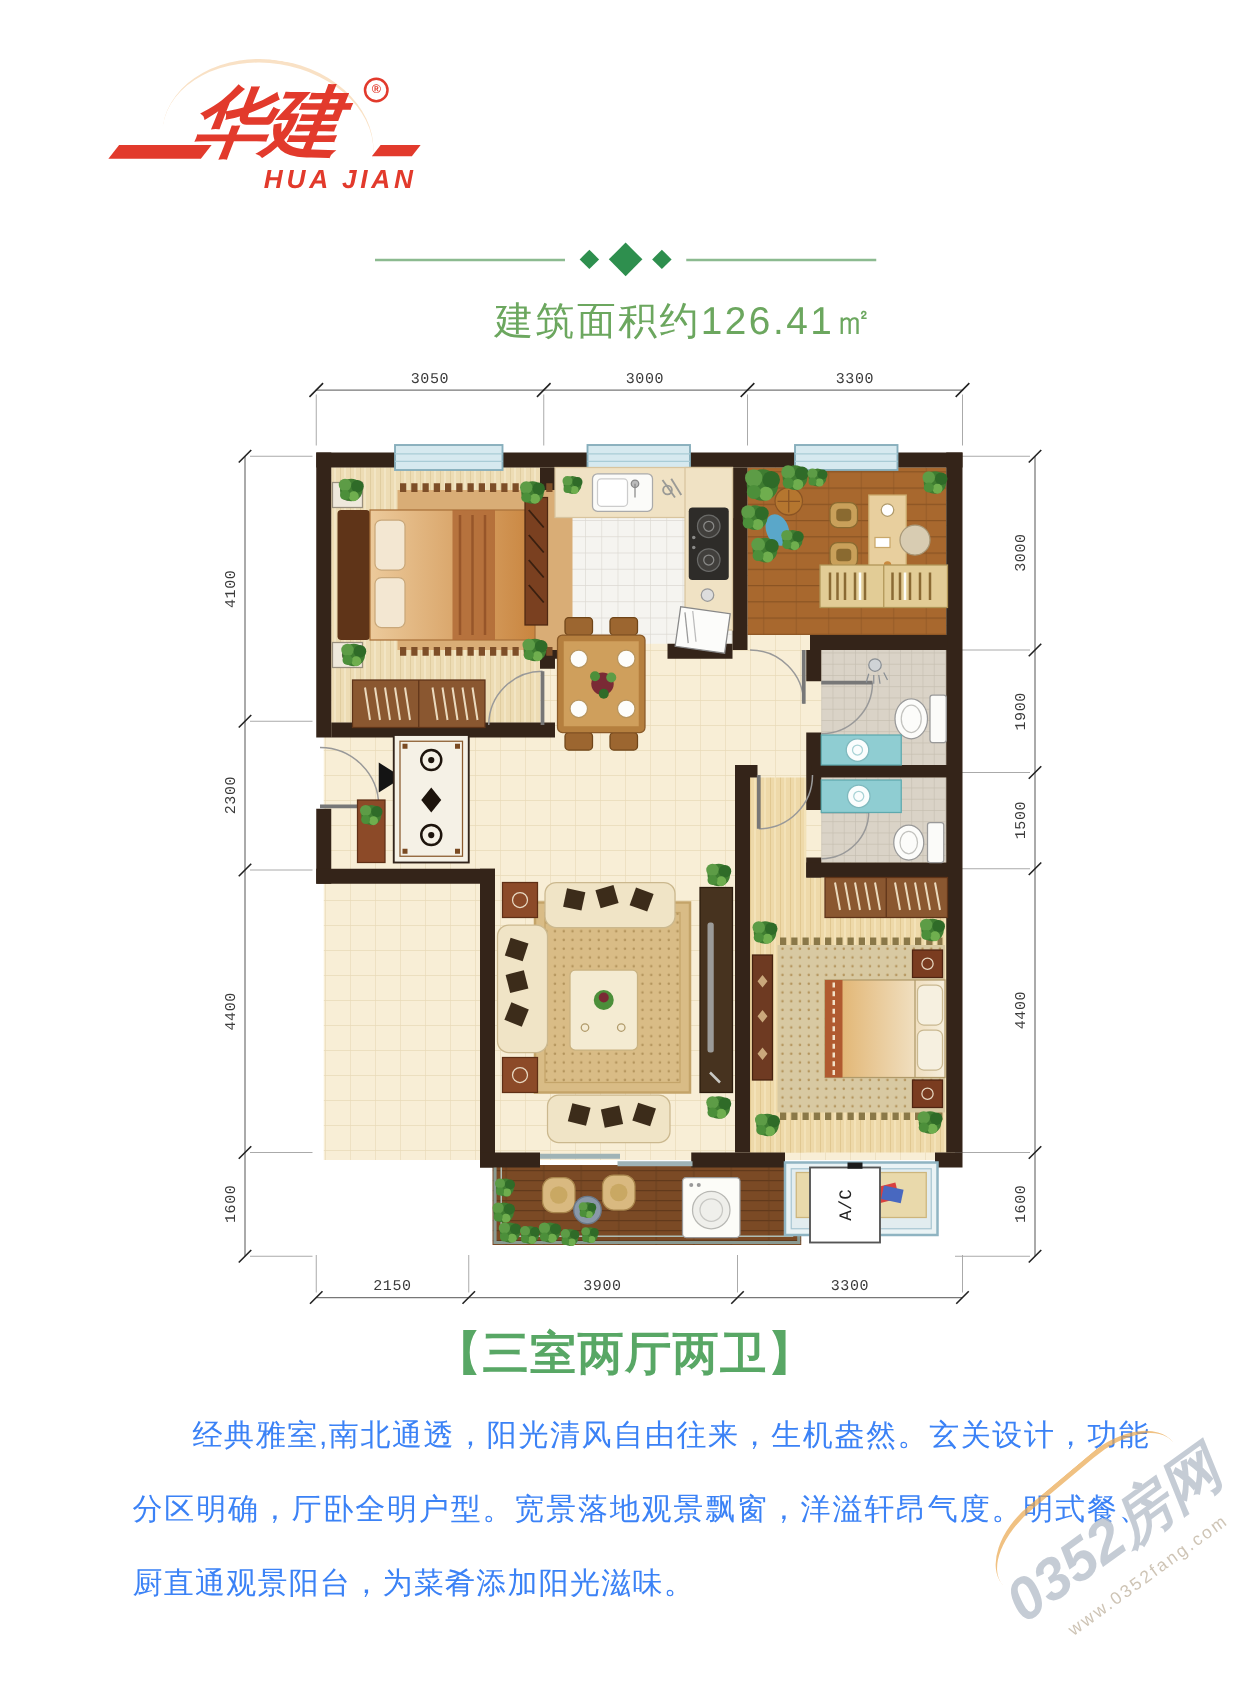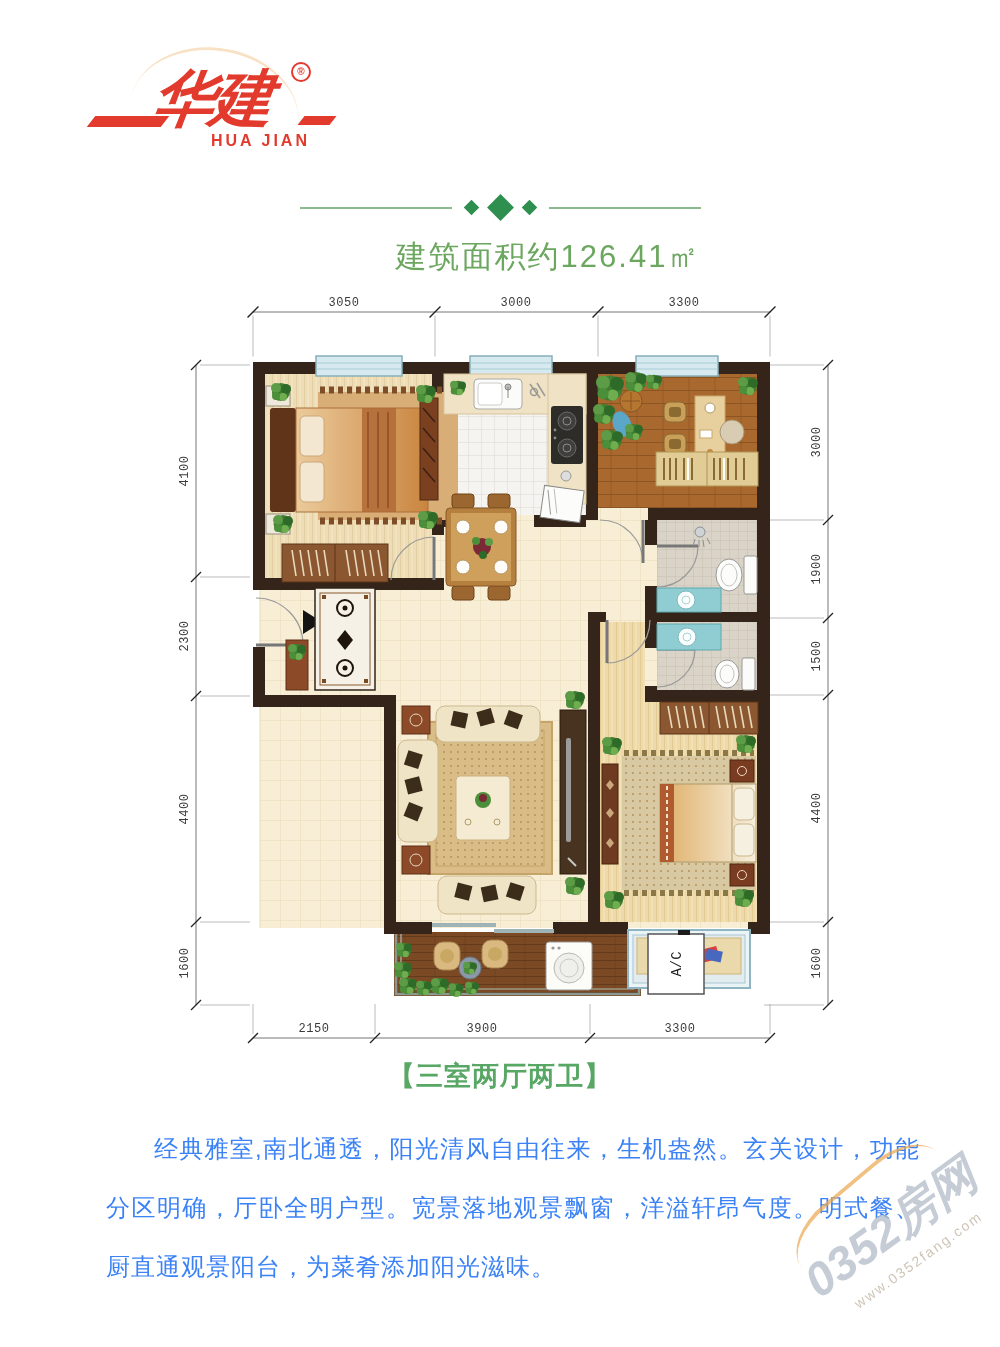--- a/index.html
+++ b/index.html
@@ -13,38 +13,38 @@
        transform:rotate(9deg);}
   .logo-cn{position:absolute;left:58px;top:2px;font-size:62px;font-weight:900;font-style:italic;
        color:var(--brand-red,#e23a2c);line-height:1;transform:skewX(-8deg);letter-spacing:-3px;}
   .logo-dash{position:absolute;left:-4px;top:50px;width:74px;height:11px;
        background:var(--brand-red,#e23a2c);transform:skewX(-38deg);}
   .logo-dash2{position:absolute;left:206px;top:50px;width:32px;height:9px;
        background:var(--brand-red,#e23a2c);transform:skewX(-38deg);}
   .logo-reg{position:absolute;left:196px;top:-4px;width:16px;height:16px;border:2px solid var(--brand-red,#e23a2c);
        border-radius:50%;color:var(--brand-red,#e23a2c);font-size:10px;line-height:15px;text-align:center;font-weight:700;}
   .logo-en{position:absolute;left:116px;top:66px;color:var(--brand-red,#e23a2c);font-weight:800;
-       font-size:16px;letter-spacing:3px;white-space:nowrap;}
+       font-style:italic;font-size:21px;letter-spacing:3px;white-space:nowrap;}
 
   
   .divider{position:absolute;left:0;top:198px;width:100%;display:flex;align-items:center;justify-content:center;gap:14px;}
   .divider .rule{width:152px;height:2px;background:#8cba90;}
   .dmd{background:#2e8f4e;transform:rotate(45deg);display:inline-block;}
   .dmd.s{width:11px;height:11px;}
   .dmd.l{width:19px;height:19px;}
   .area-title{position:absolute;left:0;top:236px;width:100%;text-align:center;
        font-size:31px;letter-spacing:2px;color:var(--accent-green,#6ca75f);font-weight:400;padding-left:48px;}
 
   
   .plan-wrap{position:absolute;left:140px;top:285px;width:720px;height:790px;font-family:Liberation Mono, monospace;}
   .dimtxt{font-size:12px;fill:#3b3b3b;letter-spacing:.5px;}
 
   
   .type-label{position:absolute;left:0;top:1058px;width:100%;text-align:center;
-       font-size:27px;font-weight:600;letter-spacing:1px;color:var(--label-green,#58a765);}
+       font-size:37px;font-weight:600;letter-spacing:1px;color:var(--label-green,#58a765);}
   .desc{position:absolute;left:94px;top:1108px;width:814px;font-size:24px;line-height:2.45;
        letter-spacing:1px;color:#3b82f6;text-align:justify;text-indent:2em;margin:12px;}
 
   
   .watermark{position:absolute;left:788px;top:1168px;transform:rotate(-36deg);pointer-events:none;}
   .wm-swoosh{width:178px;height:66px;border-top:4px solid rgba(233,167,77,.7);
        border-radius:50%/78%;margin-bottom:-40px;margin-left:4px;transform:rotate(-4deg);}
   .wm-site{font-size:47px;font-weight:800;font-style:italic;color:rgba(183,191,203,.8);white-space:nowrap;}
   .wm-url{font-size:14px;letter-spacing:2px;color:rgba(198,186,168,.85);margin-top:2px;margin-left:26px;white-space:nowrap;}
 </style>

